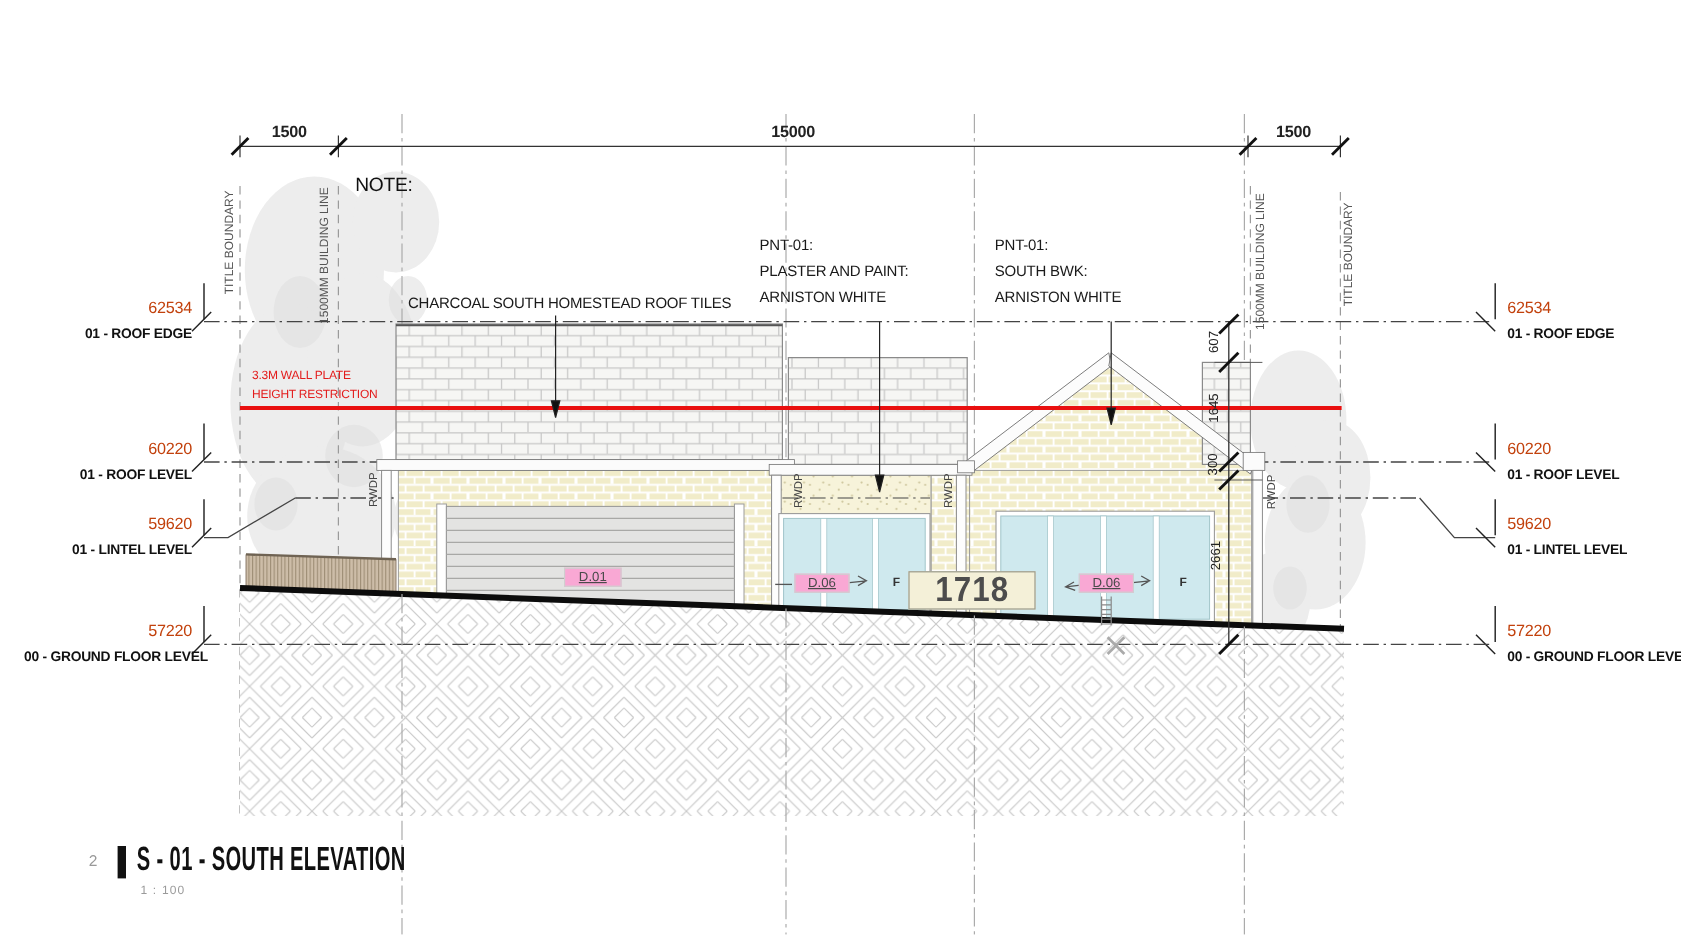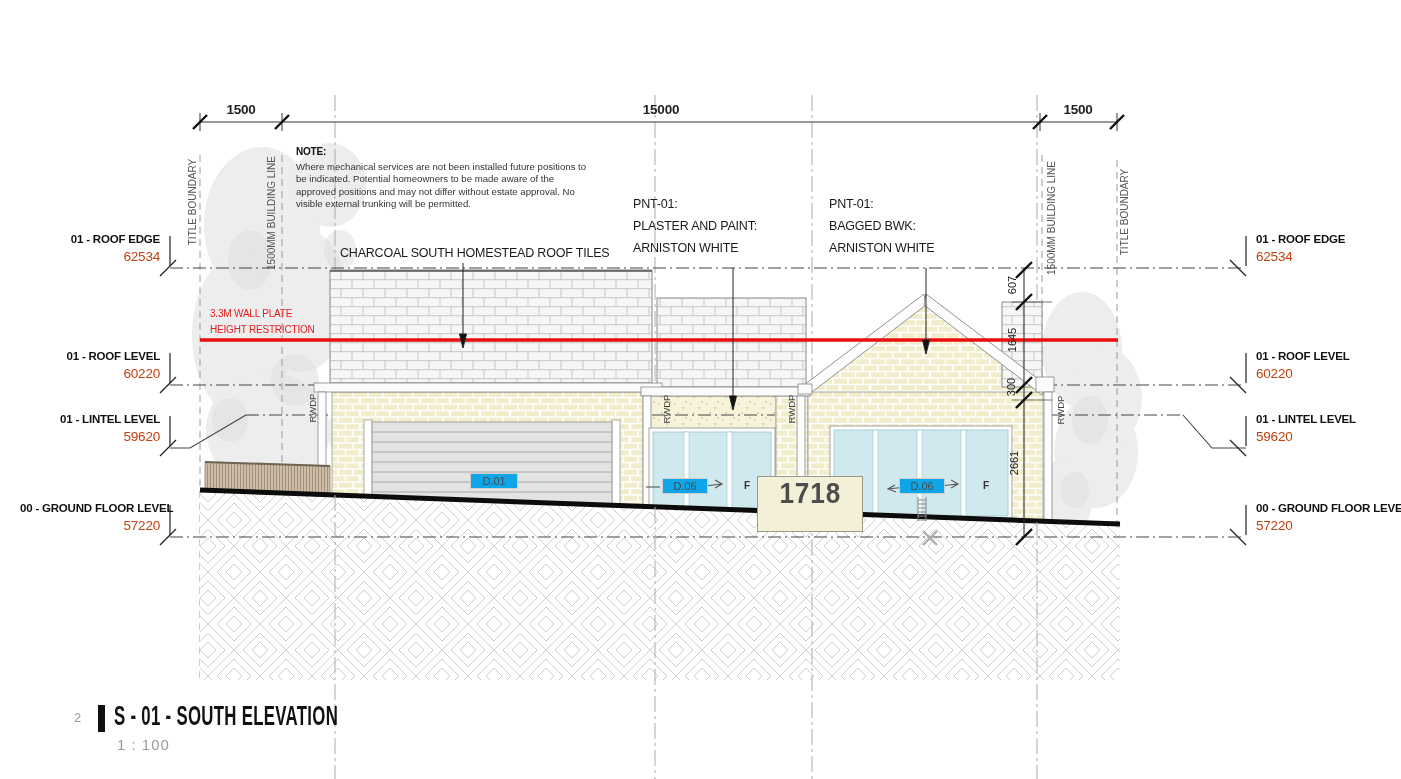--- a/index.html
+++ b/index.html
@@ -3,38 +3,38 @@
 <meta charset="utf-8">
 <style>
   html,body{margin:0;padding:0;background:#fff;}
   #page{position:relative;width:1401px;height:779px;background:#ffffff;overflow:hidden;
         font-family:"Liberation Sans",sans-serif;}
   #dwg{position:absolute;left:0;top:0;}
   .lbl{position:absolute;color:#222;white-space:nowrap;letter-spacing:-0.2px;line-height:1.1;}
   .vtext{position:absolute;transform:translate(-50%,-50%) rotate(-90deg);white-space:nowrap;
          color:#555;letter-spacing:0;}
   .dim{font-size:13.5px;color:#222;text-align:center;font-weight:bold;}
-  .lvl-label{font-size:11.5px;font-weight:bold;color:#111;}
+  .lvl-label{font-size:11.5px;font-weight:bold;color:#111;margin-top:40px;}
   .lvl-value{font-size:13.5px;color:#c2410c;}
   .lvl-left{text-align:right;width:140px;left:20px;}
   .lvl-right{text-align:left;left:1256px;}
   .ann{font-size:12.5px;color:#1a1a1a;text-align:left;}
-  .doorbox{position:absolute;background:#0ea5e9;color:#4a4a4a;font-size:11px;text-align:center;
-           border:0.5px solid #cfcfcf;padding:1px 0;}
+  .doorbox{position:absolute;background:#f9a8d4;color:#4a4a4a;font-size:11px;text-align:center;
+           border:0.5px solid #cfcfcf;padding:1px 0;text-decoration:underline;}
   .fmark{position:absolute;font-size:10px;font-weight:bold;color:#333;}
   .red{color:#e31c1c;font-size:10px;line-height:15.5px;}
-  .note-h{font-size:10px;font-weight:bold;color:#111;}
+  .note-h{font-size:16px;font-weight:normal;color:#111;}
   .note-b{font-size:9.6px;color:#333;line-height:1.3;white-space:normal;letter-spacing:0;}
-  #sign{position:absolute;left:757px;top:476px;width:106px;height:56px;background:#f4f0d8;
-        border:1px solid #9a9a8a;box-sizing:border-box;display:flex;justify-content:center;}
+  #sign{position:absolute;left:757px;top:476px;width:106px;height:32px;background:#f4f0d8;
+        border:1px solid #9a9a8a;box-sizing:border-box;display:flex;align-items:center;justify-content:center;}
   #sign span{font-size:29px;font-weight:600;color:#4d4d4d;letter-spacing:1px;transform:scaleX(.9);}
   #tb-num{font-size:13px;color:#999;}
   #tb-bar{position:absolute;left:98px;top:705px;width:7px;height:27px;background:#111;}
   #tb-title{font-size:28px;font-weight:bold;color:#111;transform:scaleX(.6);transform-origin:left top;letter-spacing:.5px;}
-  #tb-scale{font-size:15px;color:#9a9a9a;letter-spacing:1px;}
+  #tb-scale{font-size:10px;color:#9a9a9a;letter-spacing:1px;}
 </style>
 </head>
 <body>
 
 <div id="page">
 
 <svg id="dwg" width="1401" height="779" viewBox="0 0 1401 779">
   <defs>
     <pattern id="pt-tiles" width="44" height="18" patternUnits="userSpaceOnUse">
       <rect width="44" height="18" fill="#f6f6f4"></rect>
@@ -251,32 +251,31 @@
     <line x1="923" y1="531" x2="937" y2="545"></line>
         <line x1="937" y1="531" x2="923" y2="545"></line>
   </g>
 </svg>
 
 <div class="lbl dim" style="left:200px;top:103px;width:82px;">1500</div>
 <div class="lbl dim" style="left:620px;top:103px;width:82px;text-align:center;">15000</div>
 <div class="lbl dim" style="left:1037px;top:103px;width:82px;">1500</div>
 
 <div class="lbl note-h" style="left:296px;top:146px;">NOTE:</div>
-<div class="lbl note-b" style="left:296px;top:161px;width:300px;">Where mechanical services are not been installed future positions to be indicated. Potential homeowners to be made aware of the approved positions and may not differ without estate approval. No visible external trunking will be permitted.</div>
 
 <div class="lbl ann" style="left:340px;top:247px;width:248px;">CHARCOAL SOUTH HOMESTEAD ROOF TILES</div>
 
 <div class="lbl ann" style="left:633px;top:198px;width:200px;">
   <div style="margin-bottom:8px;">PNT-01:</div>
   <div style="margin-bottom:8px;">PLASTER AND PAINT:</div>
   <div>ARNISTON WHITE</div>
 </div>
 <div class="lbl ann" style="left:829px;top:198px;width:200px;">
   <div style="margin-bottom:8px;">PNT-01:</div>
-  <div style="margin-bottom:8px;">BAGGED BWK:</div>
+  <div style="margin-bottom:8px;">SOUTH BWK:</div>
   <div>ARNISTON WHITE</div>
 </div>
 
 <div class="lbl red" style="left:210px;top:306px;">
   <div>3.3M WALL PLATE</div>
   <div>HEIGHT RESTRICTION</div>
 </div>
 
 <div class="lbl lvl-label lvl-left" style="top:233px;">01 - ROOF EDGE</div>
 <div class="lbl lvl-value lvl-left" style="top:250px;">62534</div>

